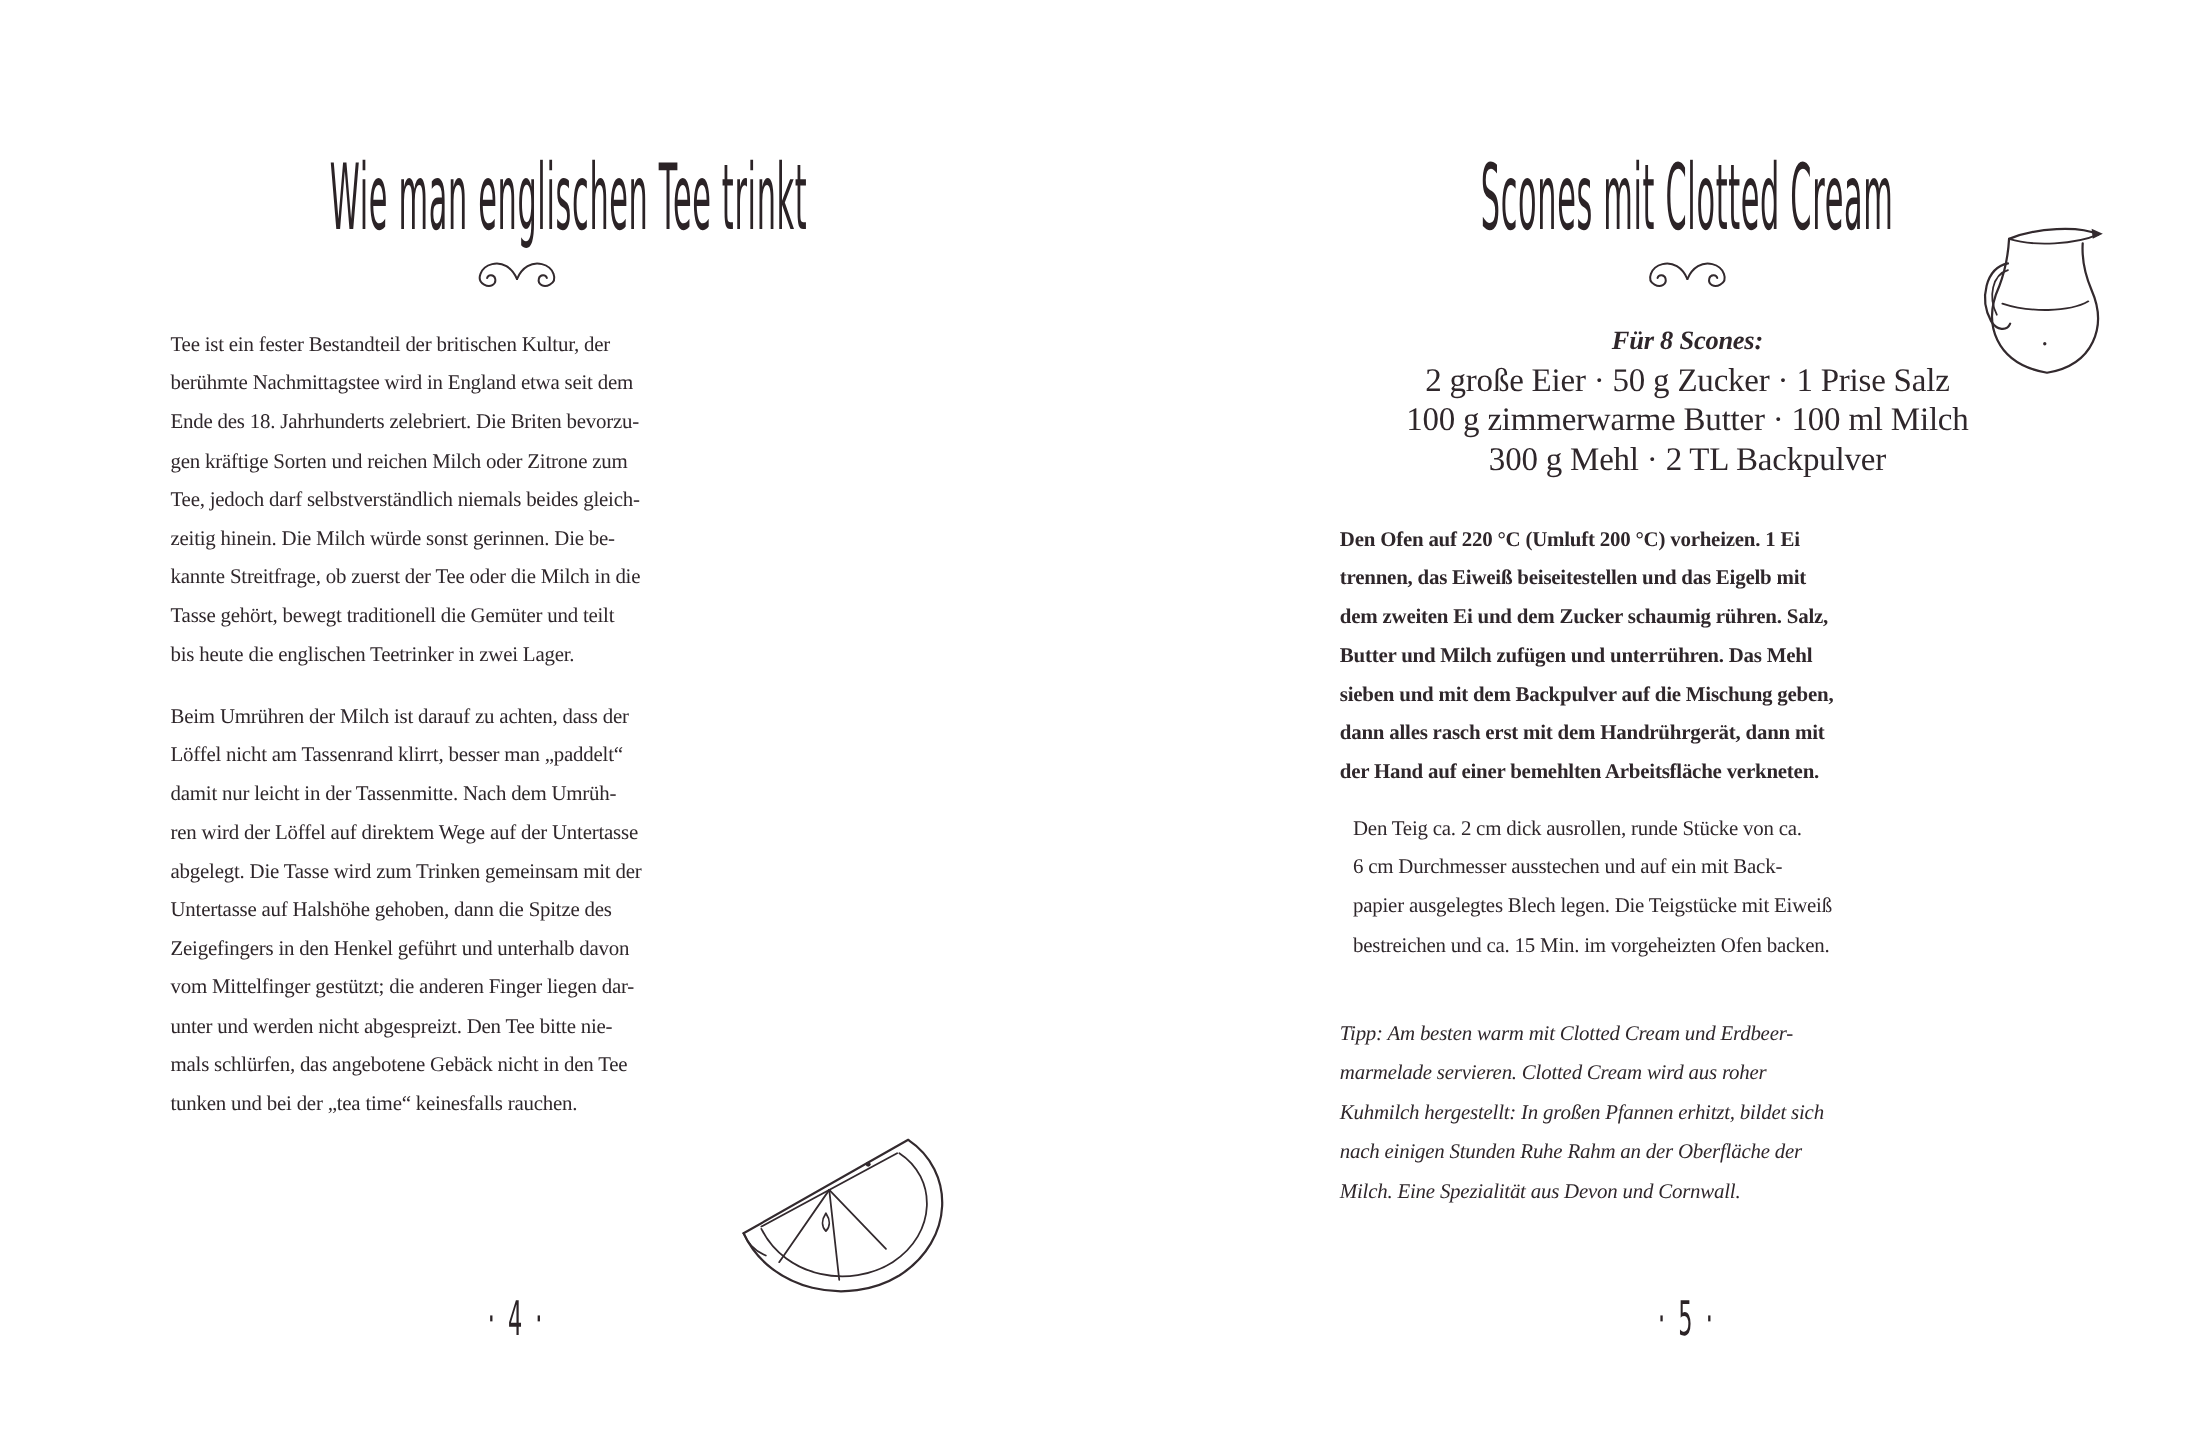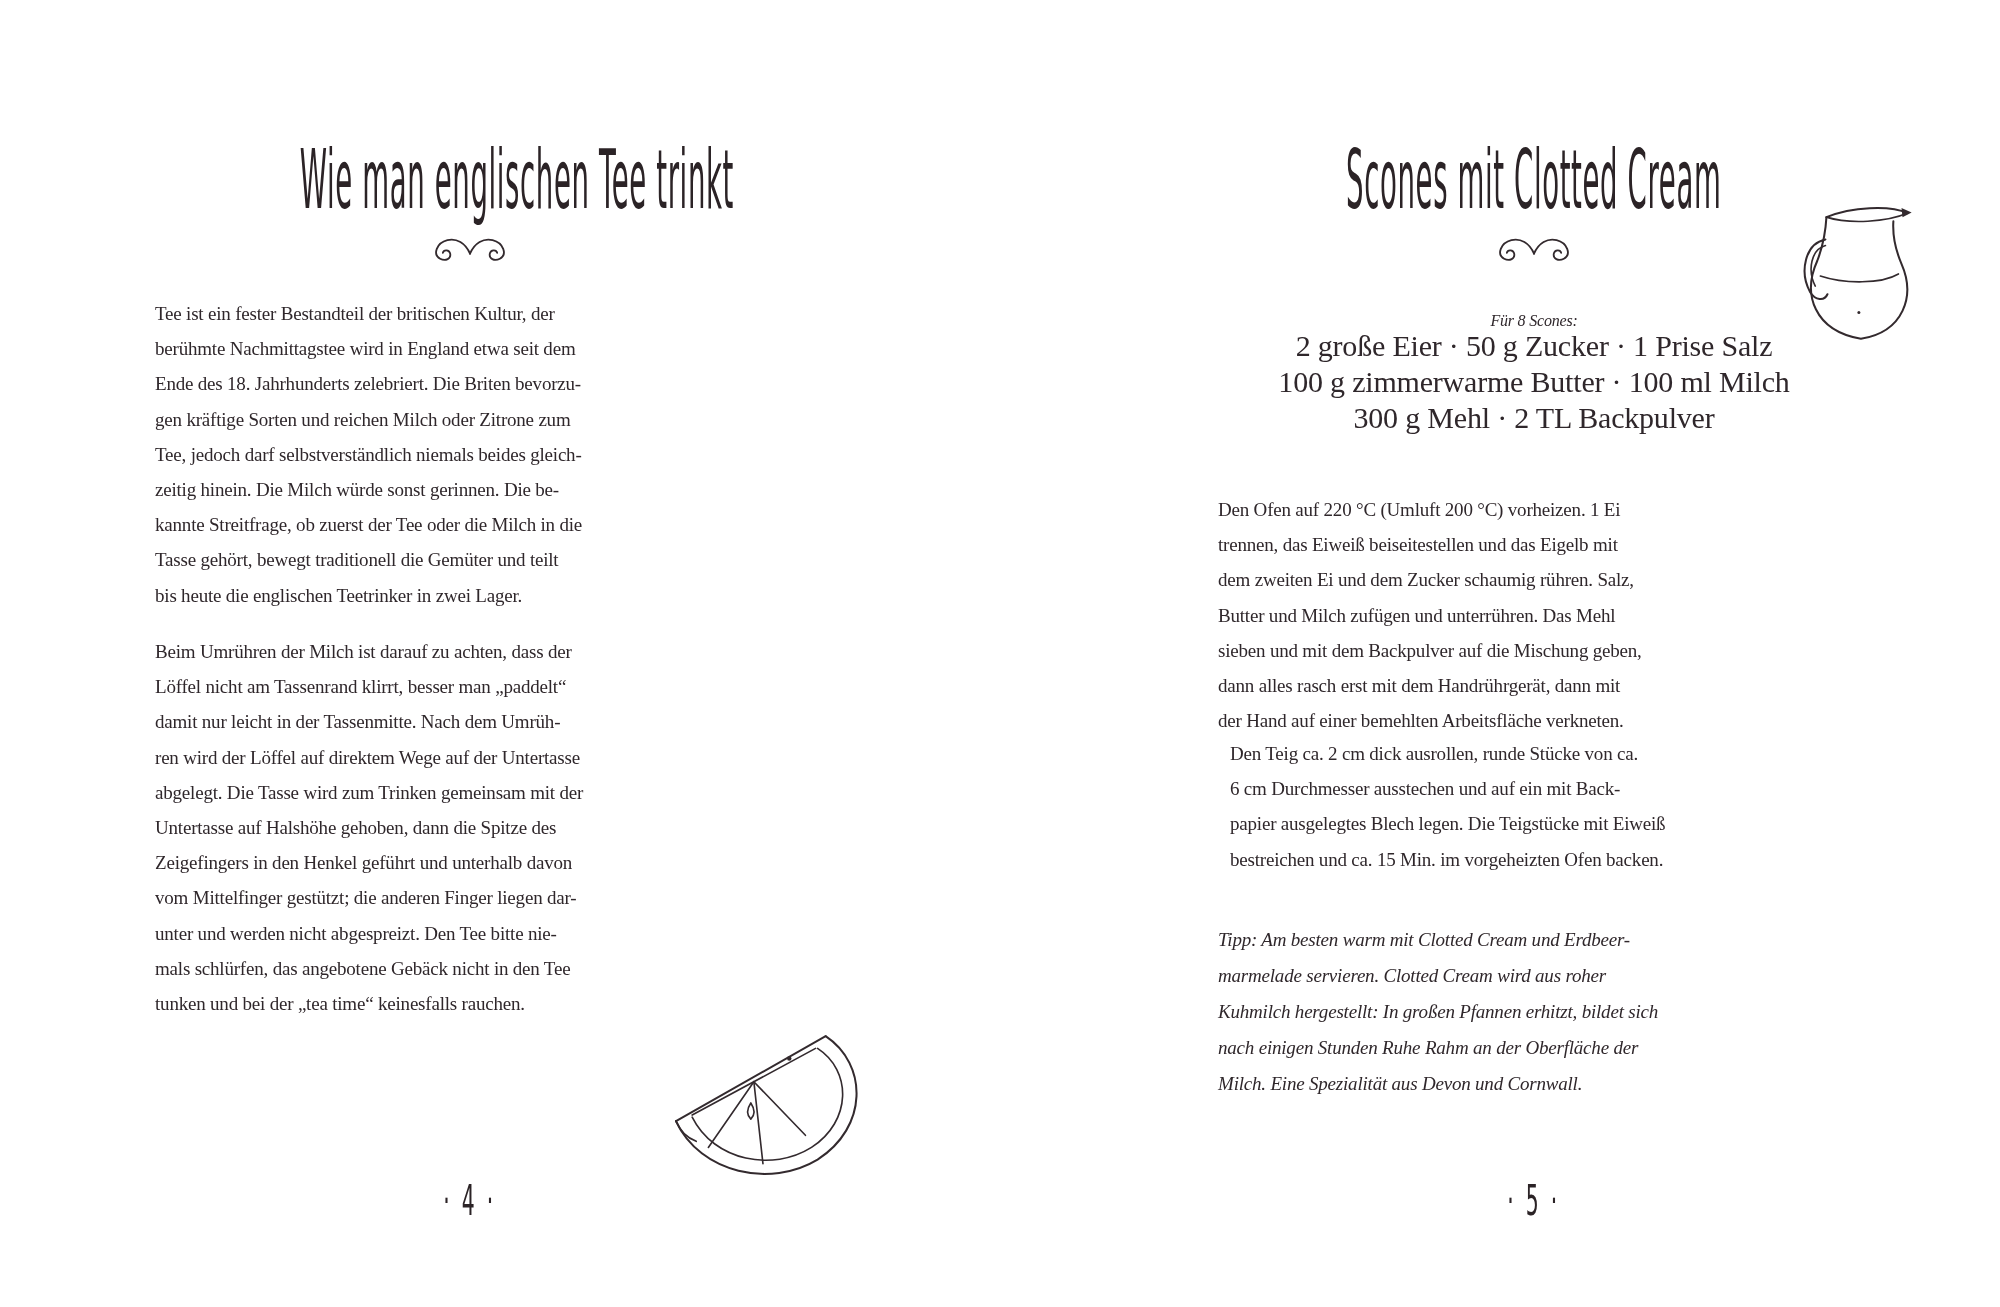--- a/index.html
+++ b/index.html
@@ -32,23 +32,23 @@
   }
   .body-text{
     position:absolute;left:0;margin:0;
     font-size:19px;line-height:35.2px;letter-spacing:-0.2px;
     white-space:pre;color:#2f272b;
   }
   .centered{width:100%;text-align:center;white-space:pre;}
   .italic{font-style:italic;}
   #left-para-1{top:296px;}
   #left-para-2{top:634px;}
-  #serving-note{top:303px;font-size:16px;line-height:36px;}
+  #serving-note{top:292px;font-size:24px;line-height:36px;font-weight:bold;}
   #ingredients-list{top:328px;font-size:30px;line-height:36px;}
-  #right-para-1{top:492px;}
+  #right-para-1{top:473px;font-weight:bold;}
   #right-para-2{top:736px;margin-left:12px;}
   #tip-para{top:922px;line-height:36px;}
   .illustration{position:absolute;}
   #lemon-illustration{left:500px;top:1018px;width:224px;height:180px;}
   #jug-illustration{left:578px;top:196px;width:142px;height:164px;}
   .page-number{
     position:absolute;top:1178px;left:0;width:100%;
     text-align:center;
     font-family:"DejaVu Sans",sans-serif;
     font-size:30px;color:#2b2326;

